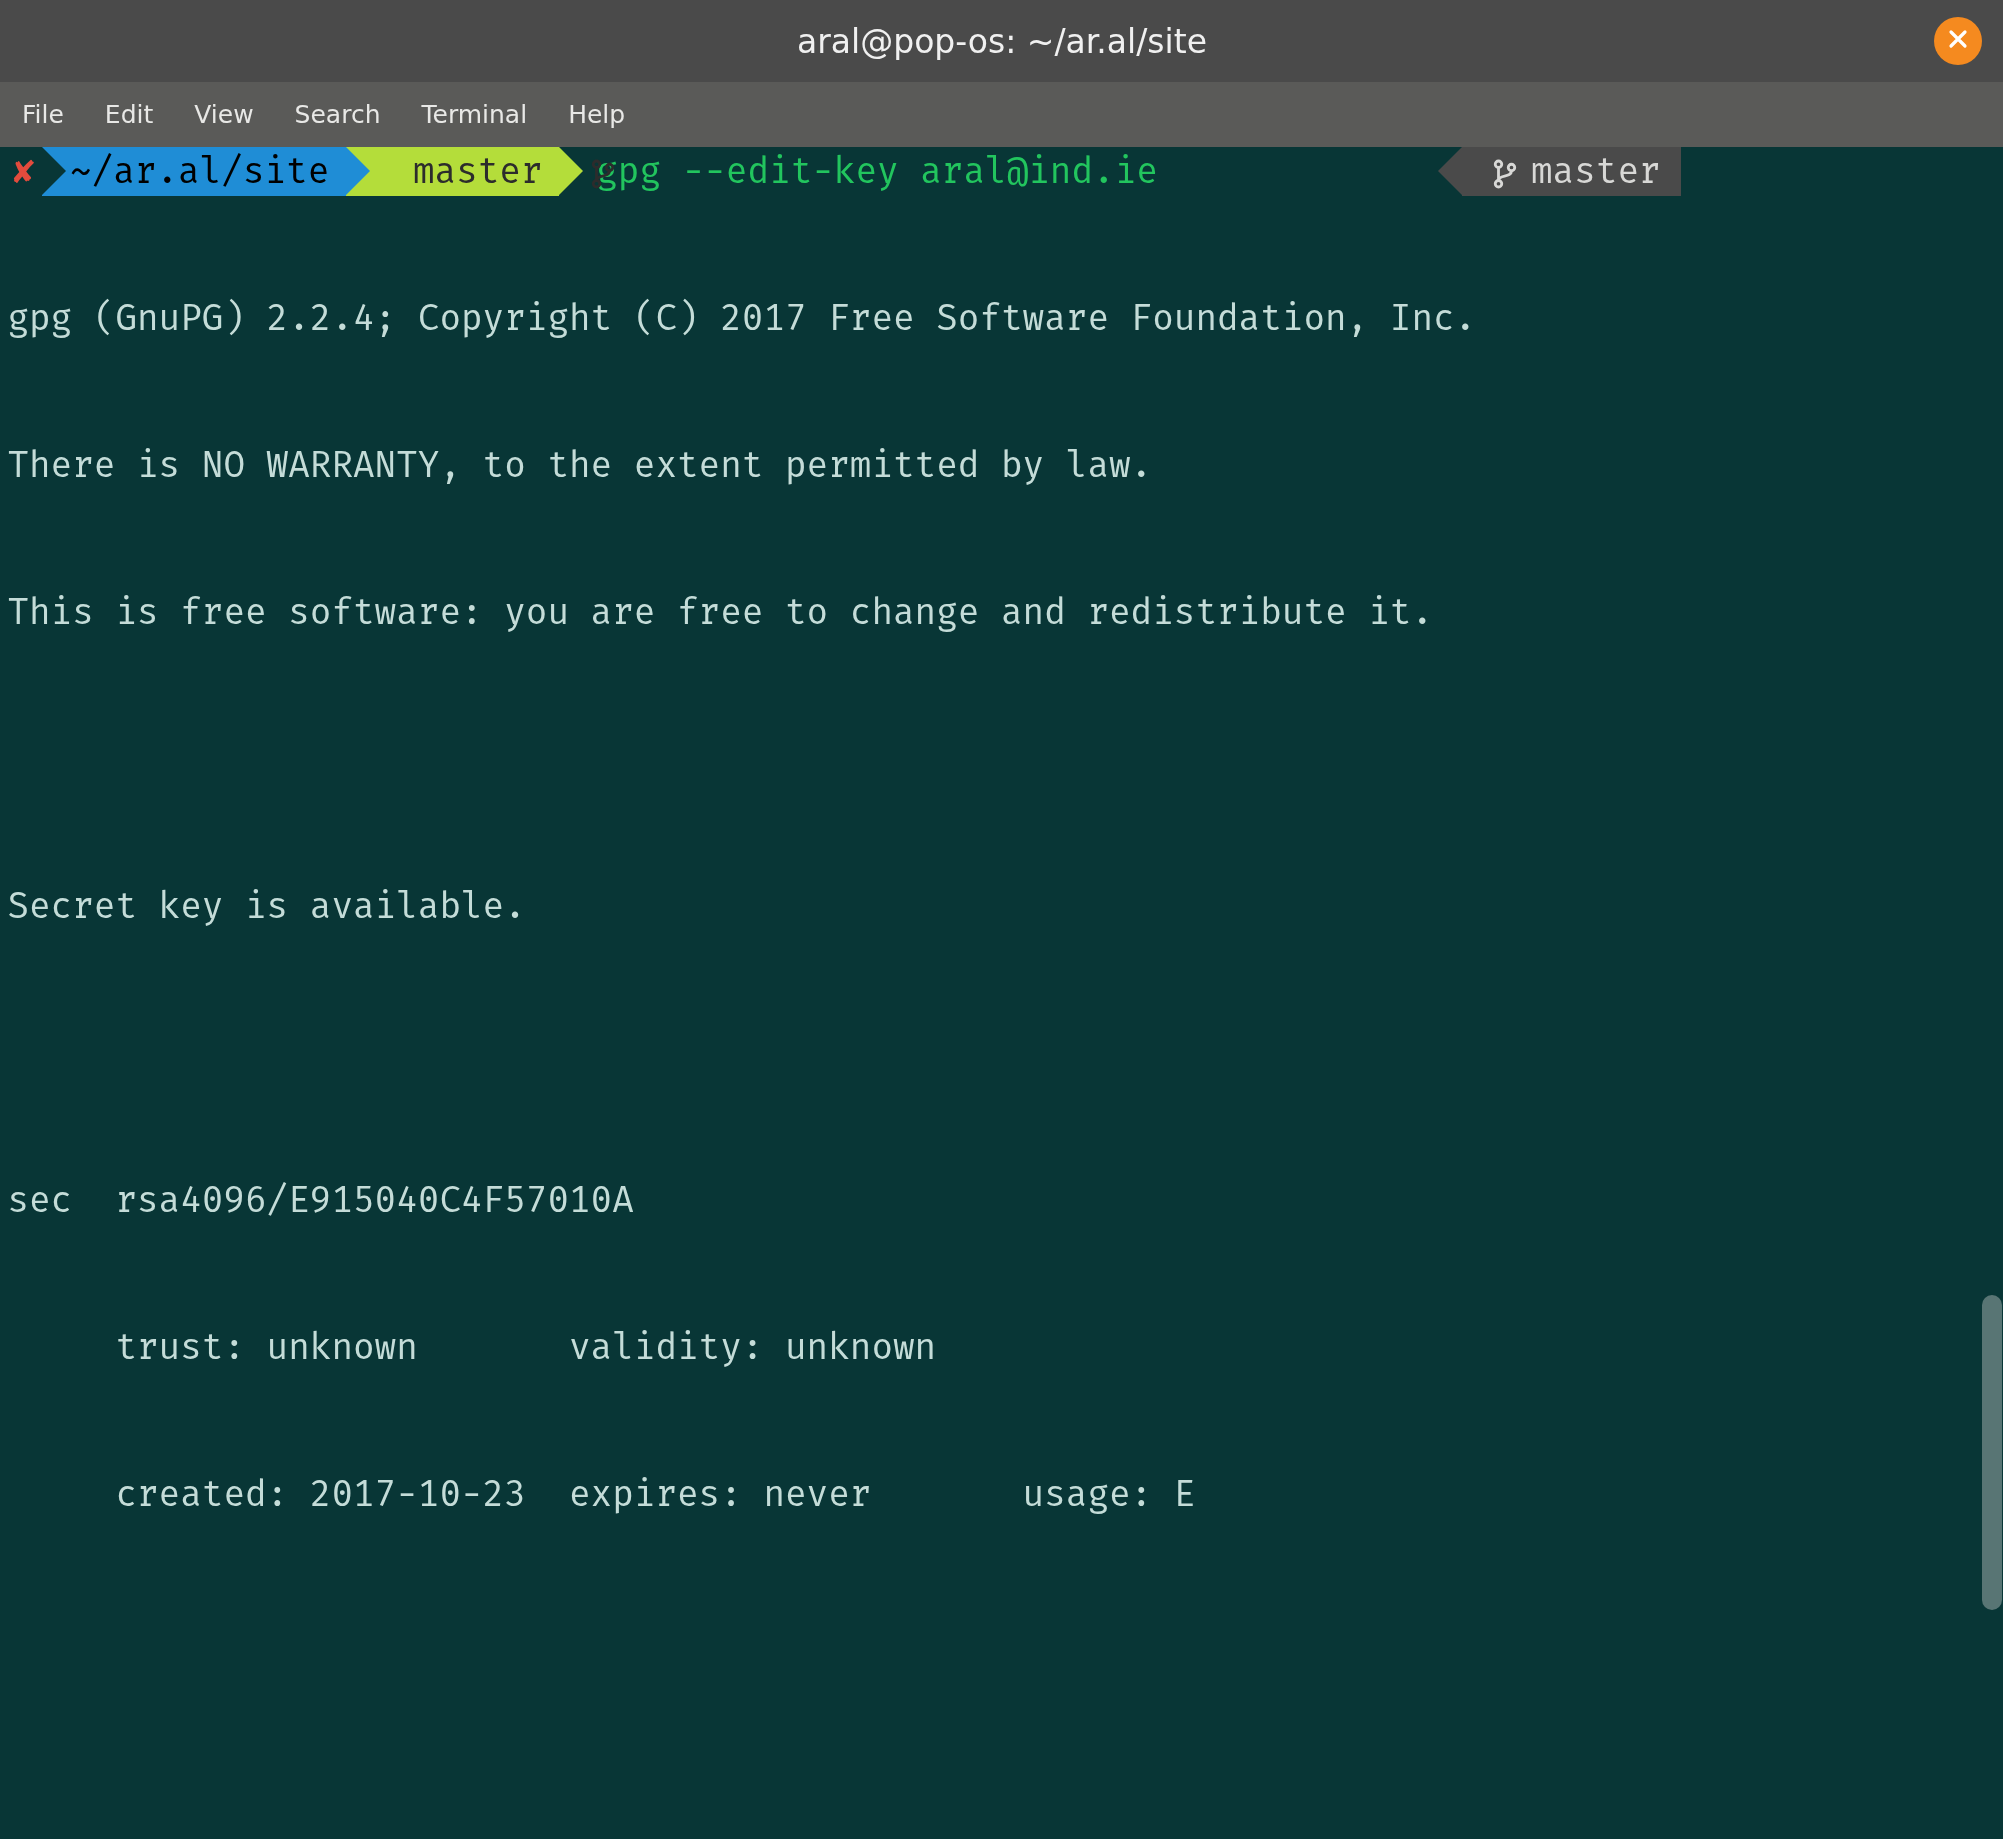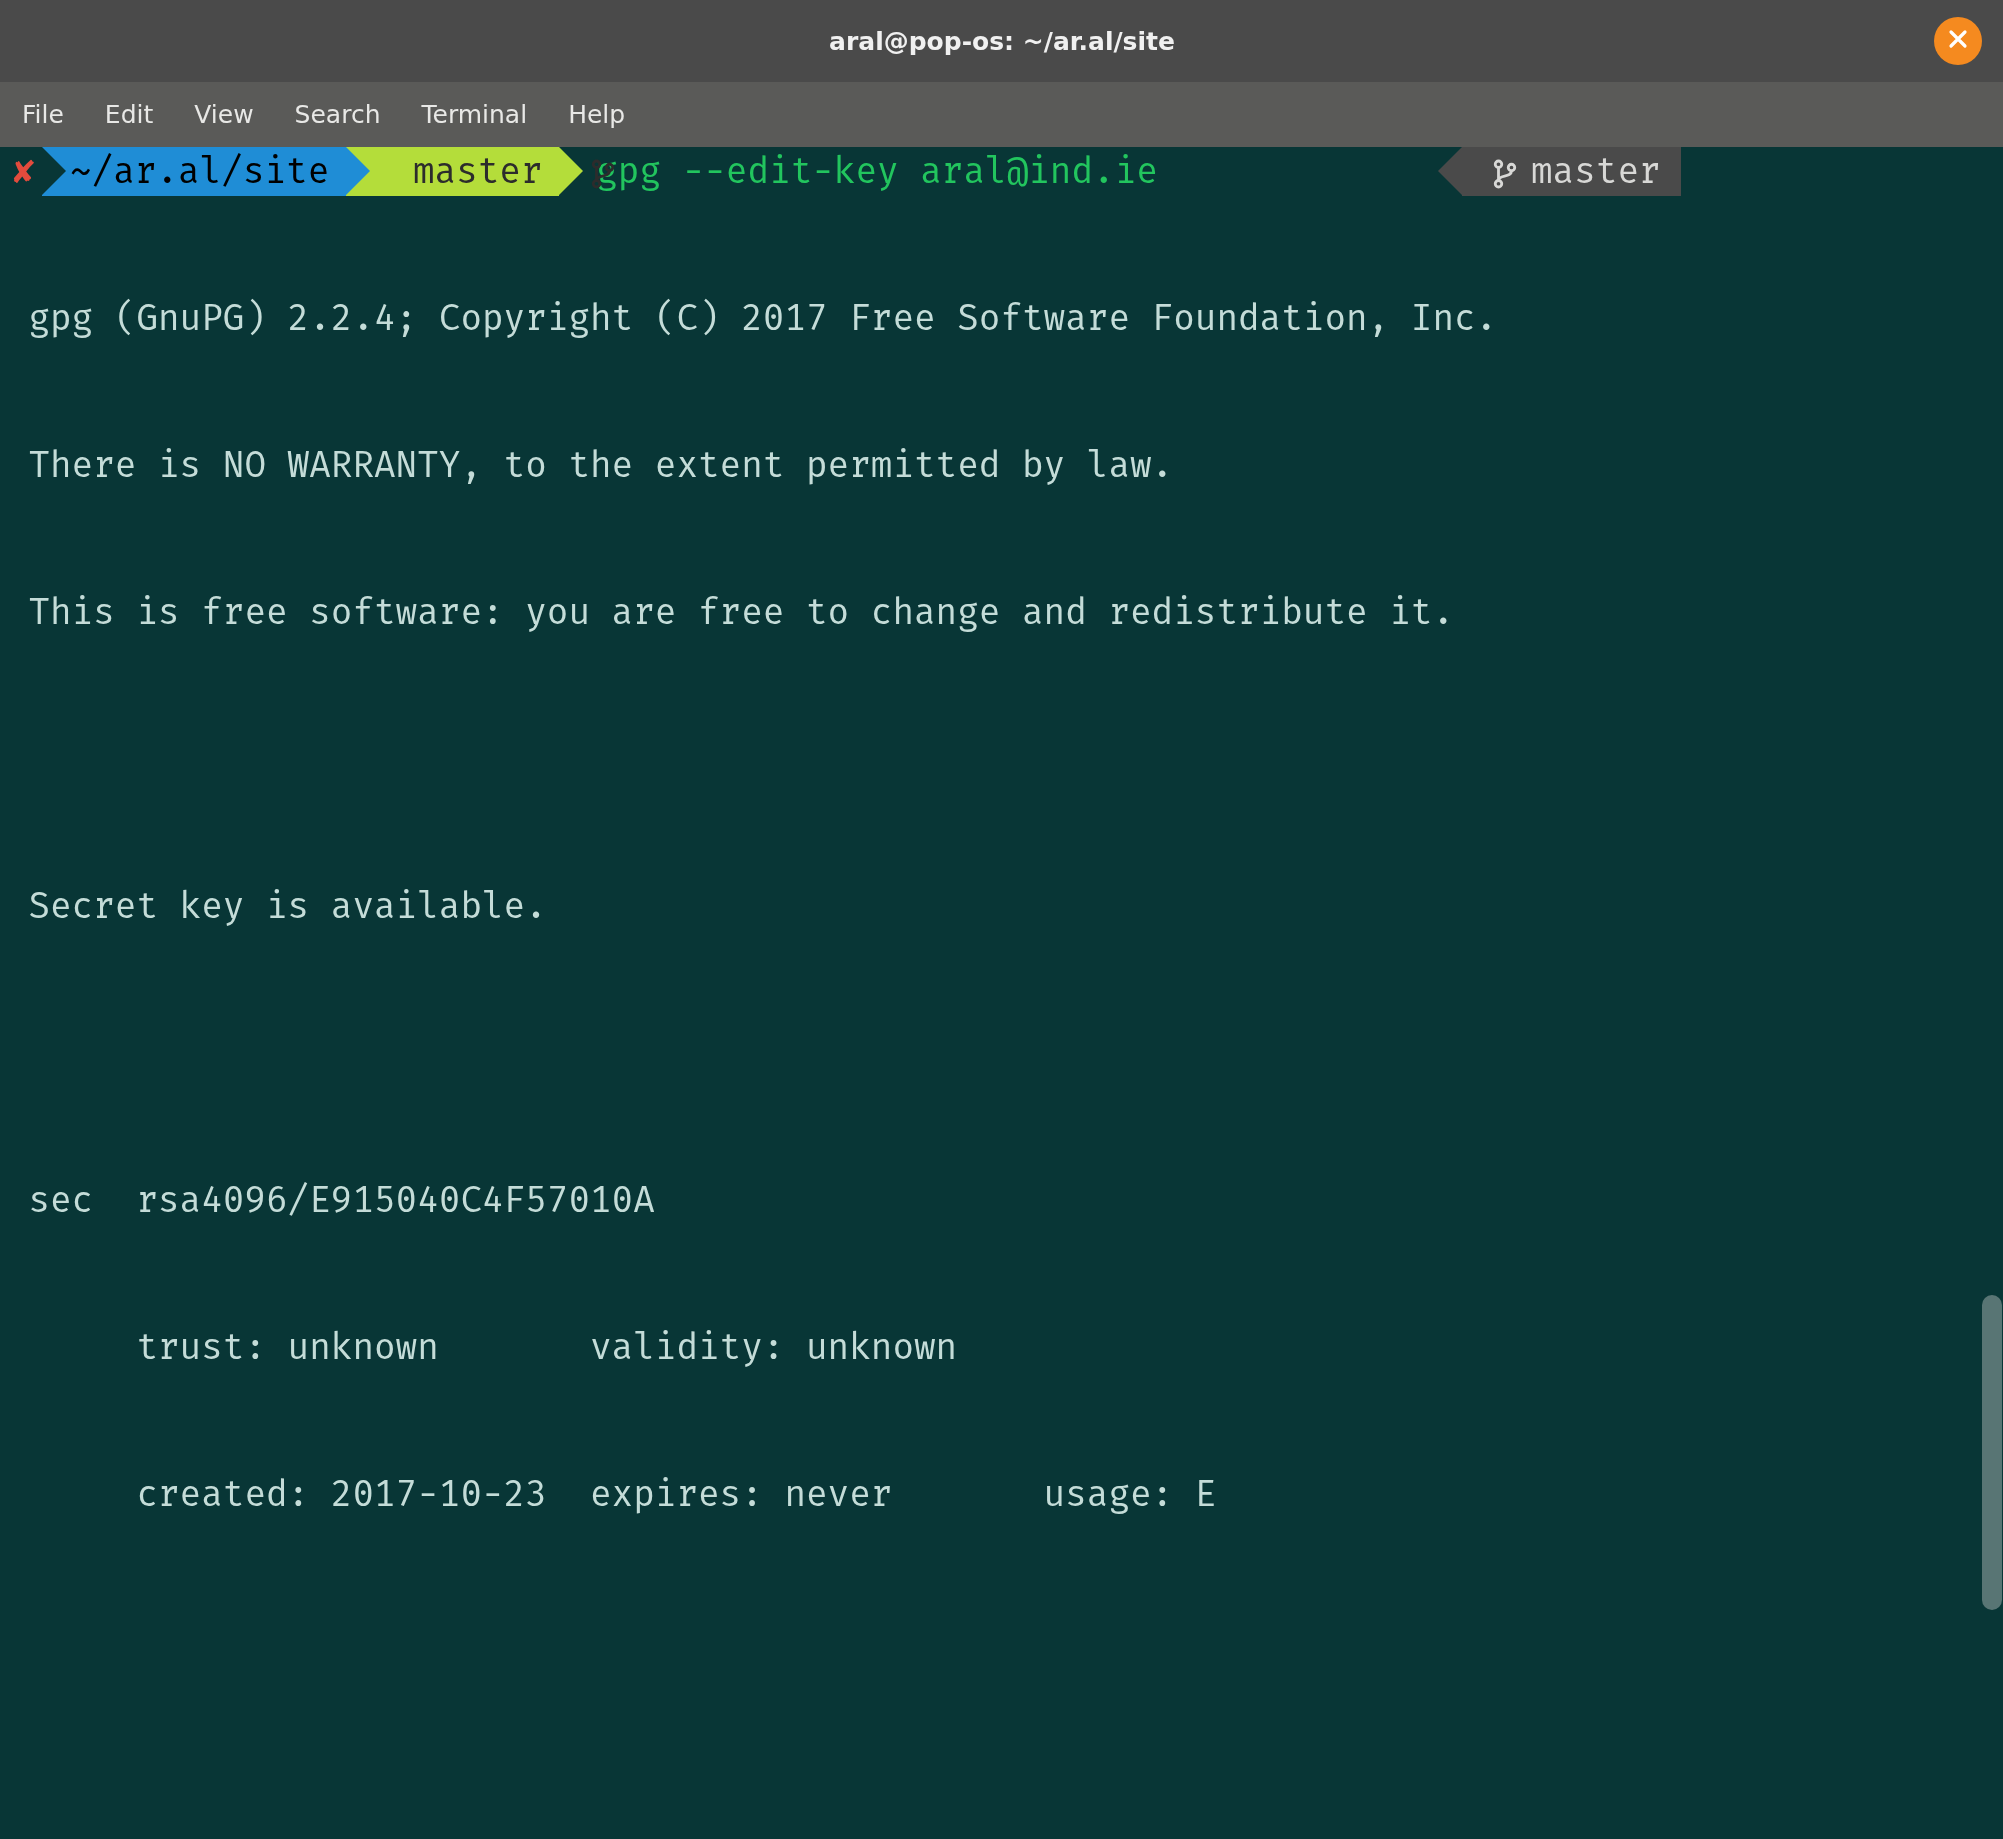--- a/index.html
+++ b/index.html
@@ -18,22 +18,22 @@
   .titlebar {
     height: 82px;
     background: #4a4a4a;
     position: relative;
     display: flex;
     align-items: center;
     justify-content: center;
   }
   .titlebar-title {
     color: #f0f0f0;
-    font-size: 25px;
-    font-weight: bold;
+    font-size: 33px;
+    font-weight: normal;
   }
   .close-btn {
     position: absolute;
     right: 22px;
     top: 16.7px;
     width: 48px;
     height: 48px;
     border-radius: 50%;
     background: #f58a1f;
     display: flex;
@@ -131,21 +131,21 @@
   .branch-icon {
     display: inline-block;
     width: 26px;
     margin-right: 13px;
   }
   .branch-icon svg { width: 26px; height: 32px; vertical-align: middle; }
   .term-body {
     padding: 0 0 0 7.4px;
     white-space: pre;
   }
-  .ln { height: 49px; margin-left: 21px; }
+  .ln { height: 49px; }
   .scrollbar-track {
     position: absolute;
     right: 1.9px;
     top: 0;
     width: 20.4px;
     height: 100%;
   }
   .scrollbar-thumb {
     position: absolute;
     right: 0;

